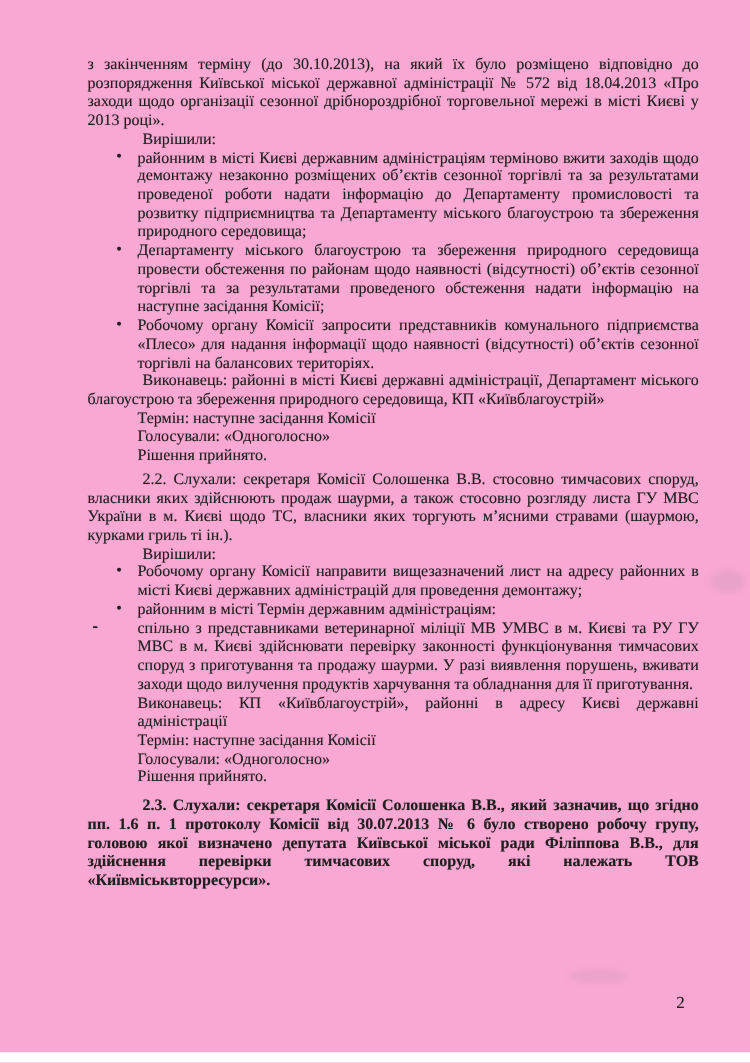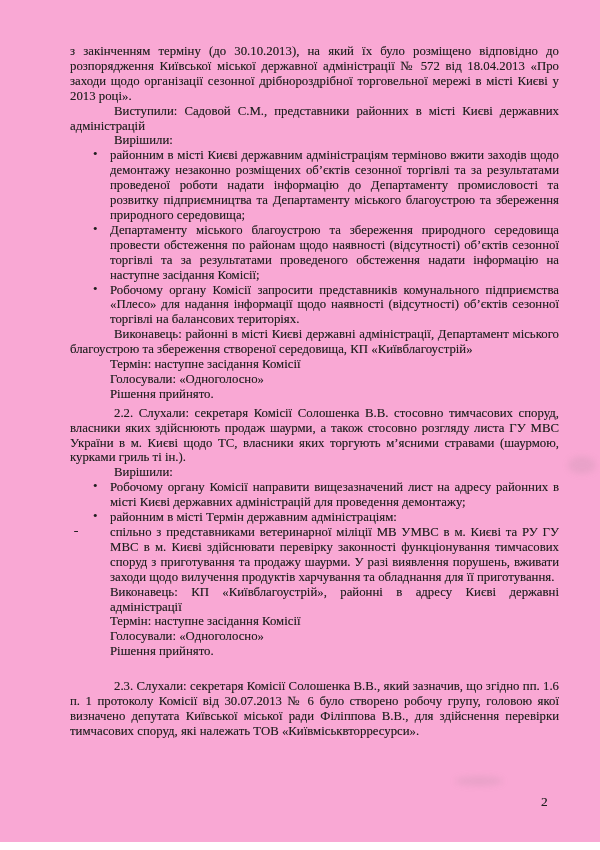--- a/index.html
+++ b/index.html
@@ -23,21 +23,21 @@
     text-shadow: 0 0 0.6px rgba(40,40,40,0.45);
   }
   p { margin: 0; }
   .ind { text-indent: 44px; }
   .list { margin: 0; padding: 0; list-style: none; }
   .li { position: relative; padding-left: 40px; text-align: justify; }
   .li .marker { position: absolute; left: 23px; top: -1px; }
   .li.dash .marker { left: 4px; }
   .meta { padding-left: 40px; }
   .sec-gap { margin-top: 4px; }
-  .sec-gap-lg { margin-top: 20px; }
+  .sec-gap-lg { margin-top: 8px; font-weight: bold; }
   .pagenum {
     position: absolute;
     left: 541px;
     top: 794px;
     font-size: 13.5px;
     text-shadow: 0 0 0.6px rgba(40,40,40,0.45);
   }
   .smudge {
     position: absolute;
     border-radius: 50%;
@@ -52,37 +52,36 @@
 
 <div class="page">
   <div class="smudge s1"></div>
   <div class="smudge s2"></div>
 
   <div class="content">
 
     <p>з закінченням терміну (до 30.10.2013), на який їх було розміщено відповідно до розпорядження Київської міської державної адміністрації № 572 від 18.04.2013 «Про заходи щодо організації сезонної дрібнороздрібної торговельної мережі в місті Києві у 2013 році».</p>
 
     <div>
-      <p class="ind">Виступили: Садовой С.М., представники районних в місті Києві державних адміністрацій</p>
       <p class="ind">Вирішили:</p>
       <div class="list">
         <div class="li">
           <span class="marker">•</span>
           <span>районним в місті Києві державним адміністраціям терміново вжити заходів щодо демонтажу незаконно розміщених об’єктів сезонної торгівлі та за результатами проведеної роботи надати інформацію до Департаменту промисловості та розвитку підприємництва та Департаменту міського благоустрою та збереження природного середовища;</span>
         </div>
         <div class="li">
           <span class="marker">•</span>
           <span>Департаменту міського благоустрою та збереження природного середовища провести обстеження по районам щодо наявності (відсутності) об’єктів сезонної торгівлі та за результатами проведеного обстеження надати інформацію на наступне засідання Комісії;</span>
         </div>
         <div class="li">
           <span class="marker">•</span>
           <span>Робочому органу Комісії запросити представників комунального підприємства «Плесо» для надання інформації щодо наявності (відсутності) об’єктів сезонної торгівлі на балансових територіях.</span>
         </div>
       </div>
-      <p class="ind">Виконавець: районні в місті Києві державні адміністрації, Департамент міського благоустрою та збереження створеної середовища, КП «Київблагоустрій»</p>
+      <p class="ind">Виконавець: районні в місті Києві державні адміністрації, Департамент міського благоустрою та збереження природного середовища, КП «Київблагоустрій»</p>
       <p class="meta">Термін: наступне засідання Комісії</p>
       <p class="meta">Голосували: «Одноголосно»</p>
       <p class="meta">Рішення прийнято.</p>
     </div>
 
     <div class="sec-gap">
       <p class="ind">2.2. Слухали: секретаря Комісії Солошенка В.В. стосовно тимчасових споруд, власники яких здійснюють продаж шаурми, а також стосовно розгляду листа ГУ МВС України в м. Києві щодо ТС, власники яких торгують м’ясними стравами (шаурмою, курками гриль ті ін.).</p>
       <p class="ind">Вирішили:</p>
       <div class="list">
         <div class="li">

